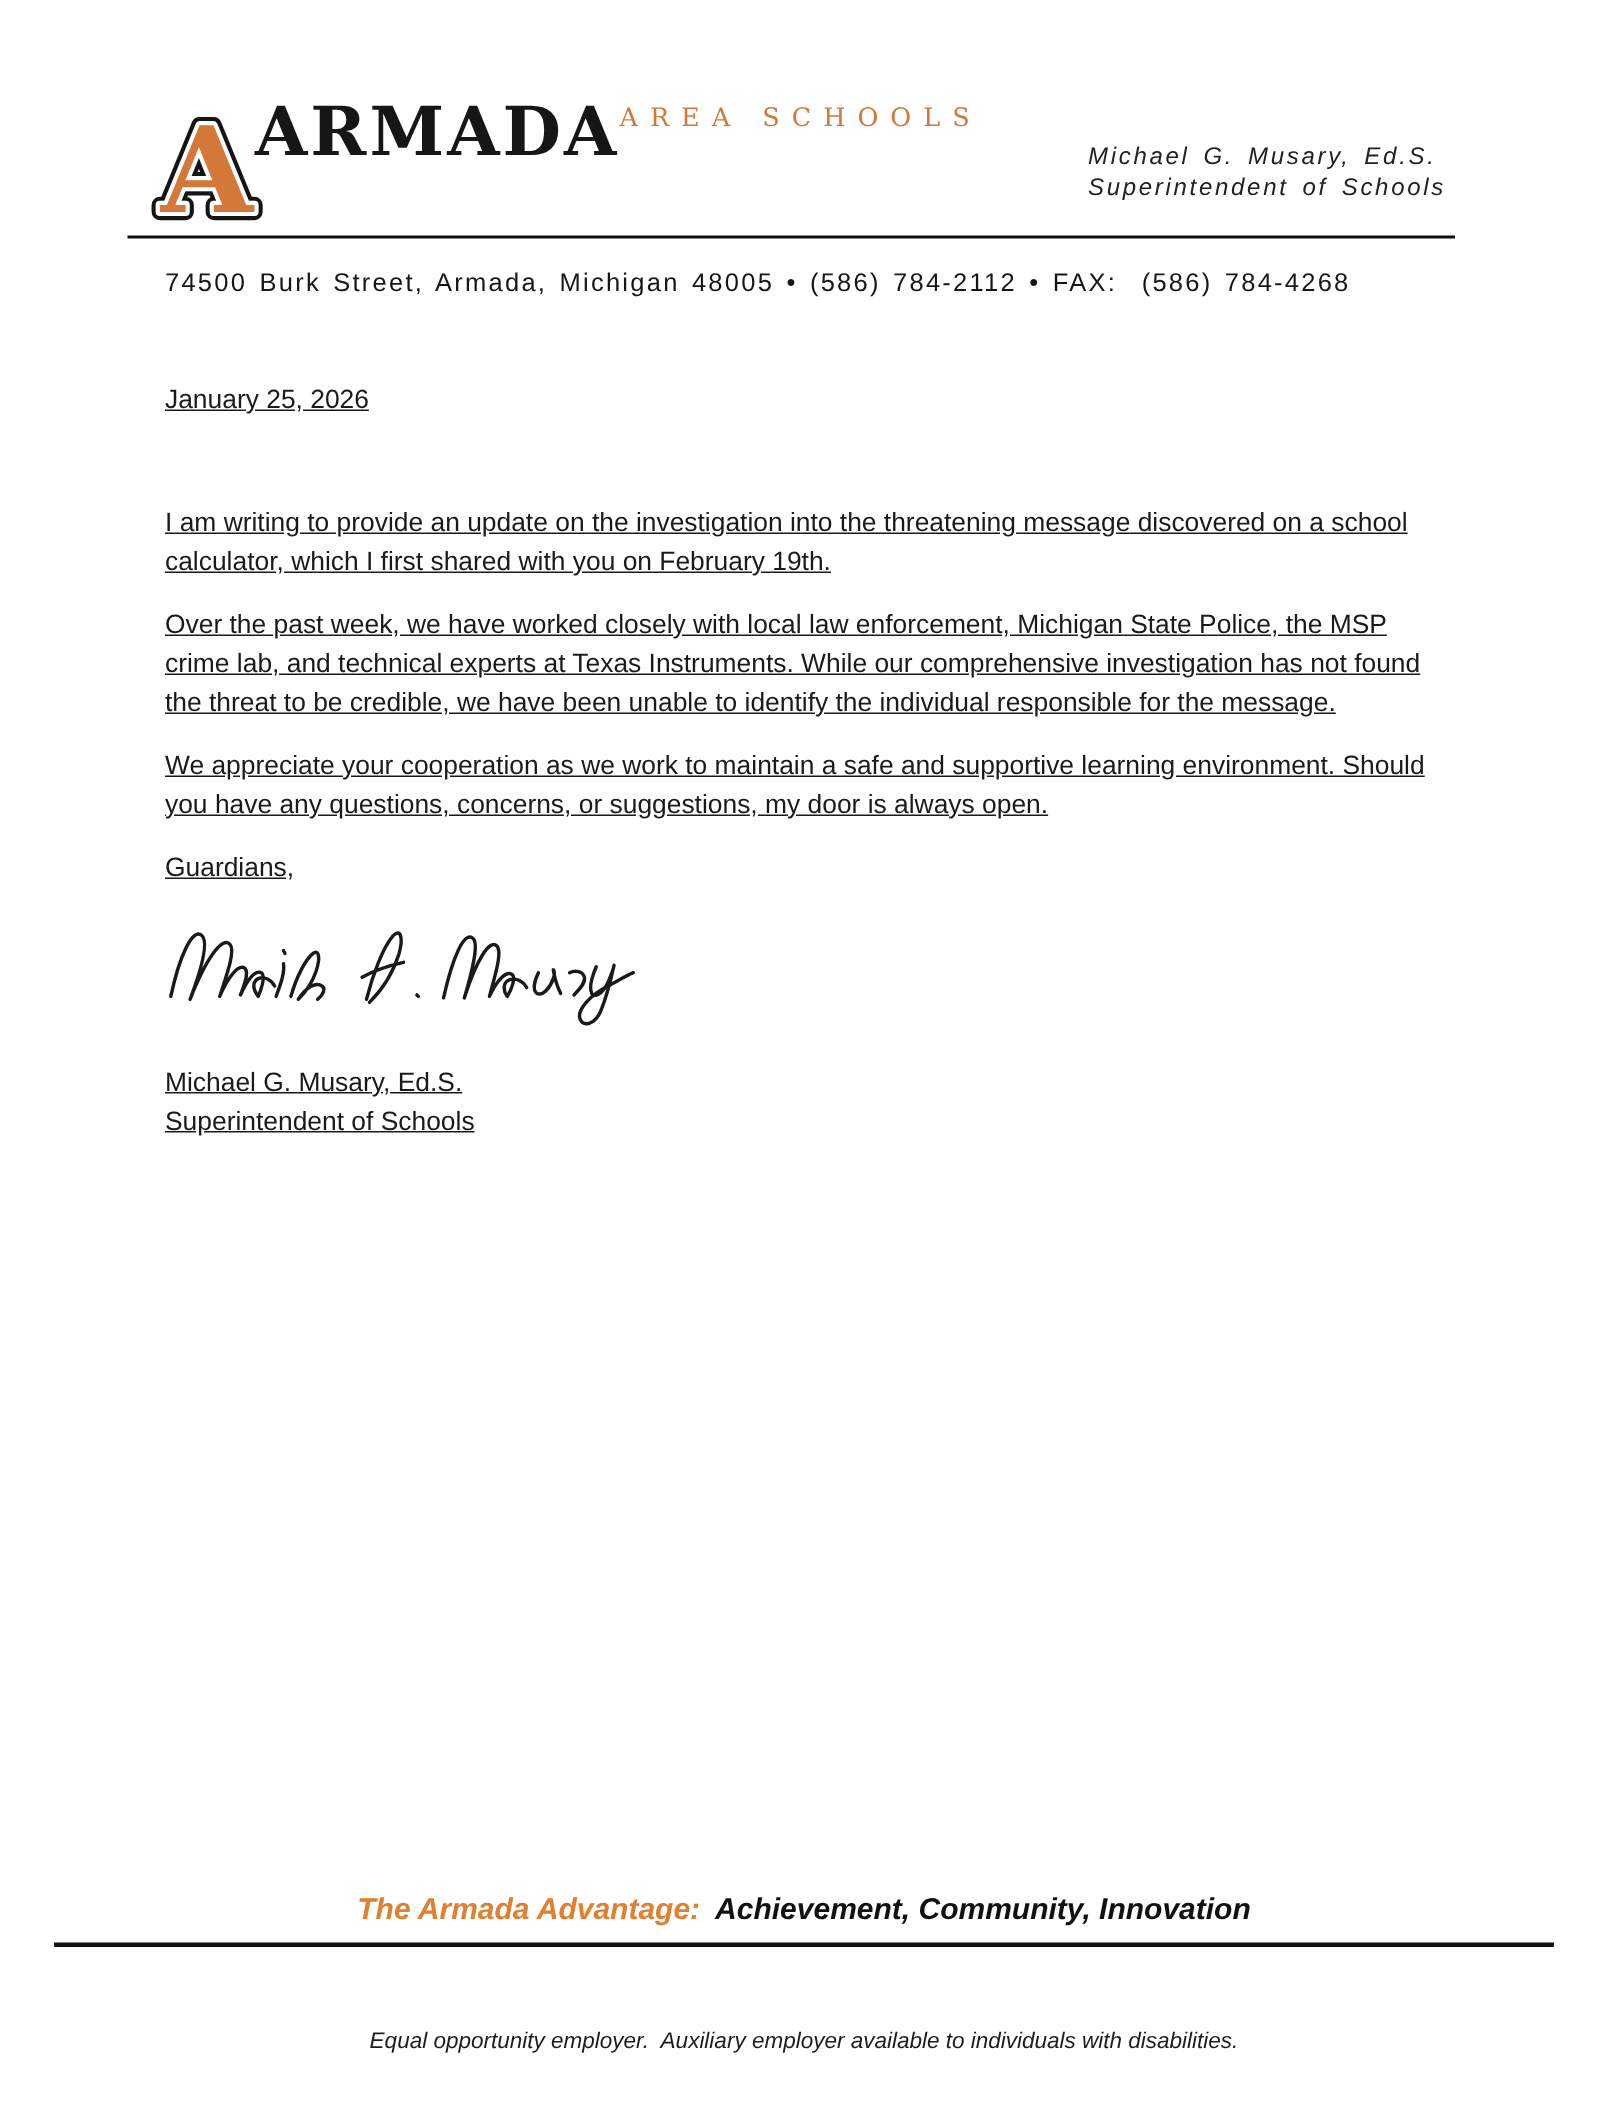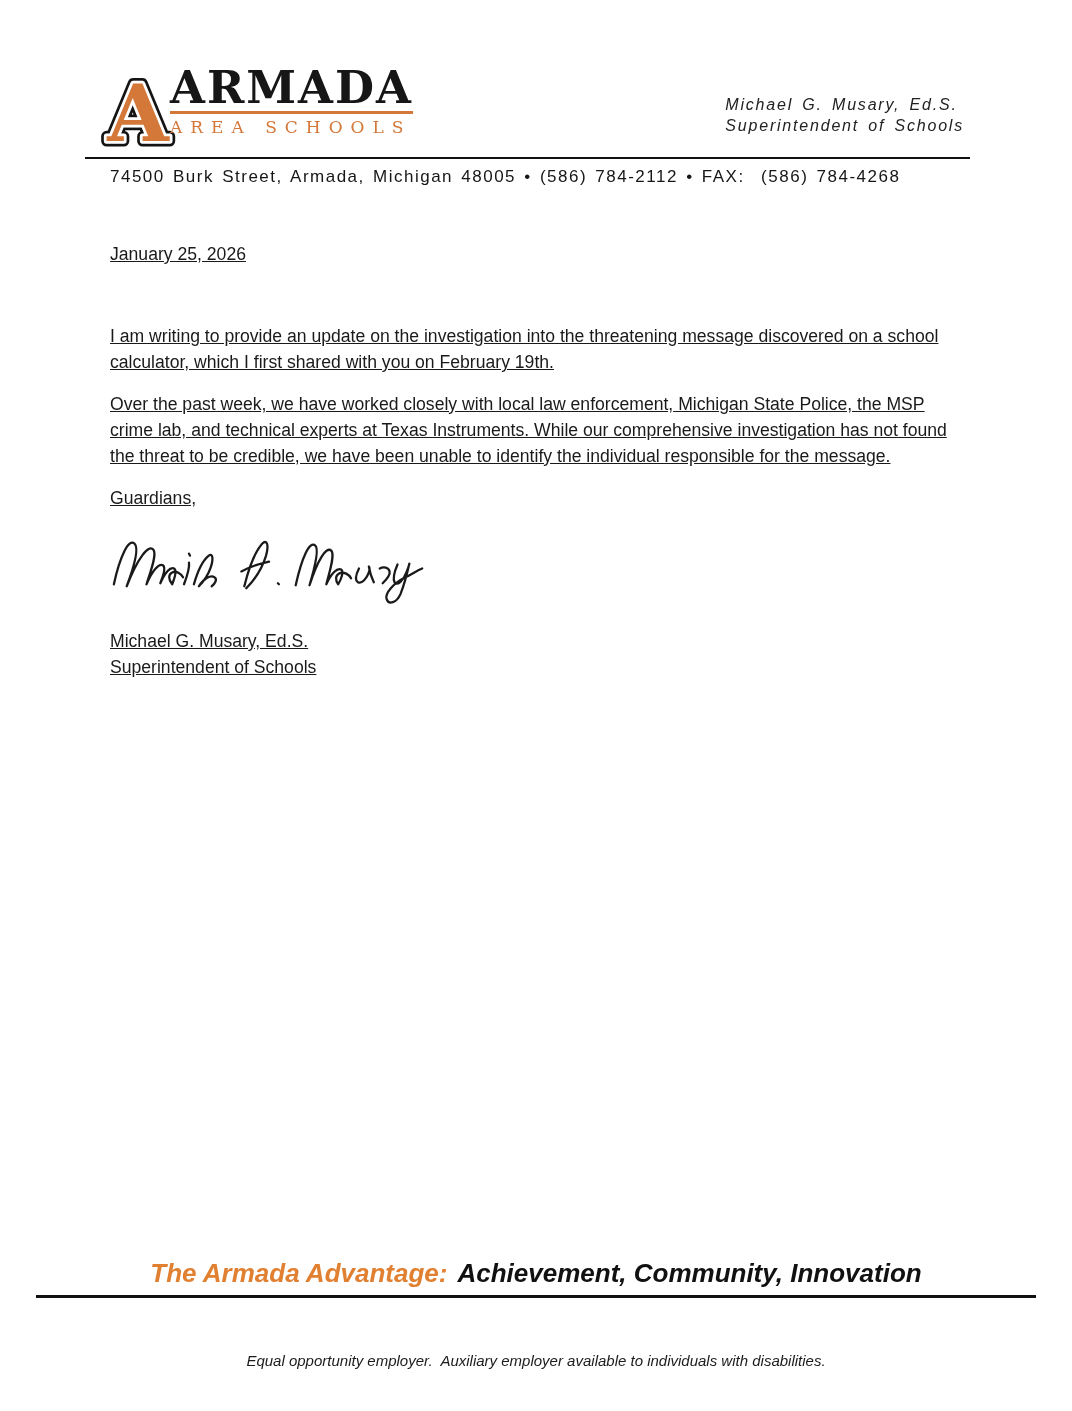--- a/index.html
+++ b/index.html
@@ -16,21 +16,21 @@
 
   
   .header {
     display: flex;
     justify-content: space-between;
     align-items: flex-start;
     padding: 66px 108px 0 100px;
   }
   .logo { display: flex; align-items: flex-start; }
   .logo-a-svg { display: block; overflow: visible; margin-top: 2px; }
-  .logo-textcol { margin-left: -6px; display: flex; flex-direction: column; }
+  .logo-textcol { margin-left: -6px; display: flex; flex-direction: row; }
   .logo-wordmark {
     font-family: "DejaVu Serif", serif;
     font-weight: bold;
     font-size: 45px;
     line-height: 44px;
     letter-spacing: 2px;
     color: #161616;
   }
   .logo-rule { height: 3px; margin-top: 1px; }
   .logo-subline {
@@ -49,21 +49,21 @@
     letter-spacing: 1.8px;
     word-spacing: 3px;
     color: #222222;
   }
   .header-rule {
     height: 2px;
     background: #111111;
     margin: 7px 102px 0 85px;
   }
   .address-line {
-    margin: 8px 0 0 110px;
+    margin: 20px 0 0 110px;
     font-size: 17px;
     letter-spacing: 1.5px;
     word-spacing: 2px;
     white-space: pre-wrap;
     color: #161616;
   }
 
   
   .letter-body {
     margin: 54px 0 0 110px;
@@ -82,21 +82,21 @@
   
   .footer {
     position: absolute;
     left: 0; right: 0;
     top: 1260px;
   }
   .tagline {
     text-align: center;
     font-weight: bold;
     font-style: italic;
-    font-size: 26px;
+    font-size: 20px;
     line-height: 26px;
     color: #111111;
   }
   .tagline .tagline-label { margin-right: 10px; }
   .footer-rule {
     height: 3px;
     background: #111111;
     margin: 9px 36px 0 36px;
   }
   .footer-notes {
@@ -136,20 +136,21 @@
   <div class="header-rule"></div>
 
   <div class="address-line">74500 Burk Street, Armada, Michigan 48005 • (586) 784-2112 • FAX:  (586) 784-4268</div>
 
   <div class="letter-body">
     <div class="date-line">January 25, 2026</div>
 
 
     <p class="para">I am writing to provide an update on the investigation into the threatening message discovered on a school calculator, which I first shared with you on February 19th.</p>
     <p class="para">Over the past week, we have worked closely with local law enforcement, Michigan State Police, the MSP crime lab, and technical experts at Texas Instruments. While our comprehensive investigation has not found the threat to be credible, we have been unable to identify the individual responsible for the message.</p>
+    <p class="para">We appreciate your cooperation as we work to maintain a safe and supportive learning environment. Should you have any questions, concerns, or suggestions, my door is always open.</p>
 
     <div class="closing">Guardians,</div>
 
     <div class="signature-wrap" aria-label="Michael A. Musary">
       <svg width="330" height="84" viewBox="0 0 330 85">
         <g fill="none" stroke="#1a1a1a" stroke-width="2.3" stroke-linecap="round" stroke-linejoin="round">
 
           <path d="M6,62 C12,34 21,15 27,21 C32,26 25,48 19,64 C30,36 41,21 46,27 C50,32 42,52 39,62 C45,48 52,40 56,43 C59,46 55,56 53,61 C58,50 63,44 67,46 C70,48 67,57 65,62 C61,57 61,52 65,50 C69,48 74,51 76,55"></path>
           <path d="M82,40 C83,46 80,54 77,62 M82,31 L83,33"></path>
           <path d="M87,62 C91,48 97,37 102,33 C106,30 107,36 104,45 C101,54 96,60 92,64 C97,56 104,52 108,55 C111,57 108,62 105,64"></path>

